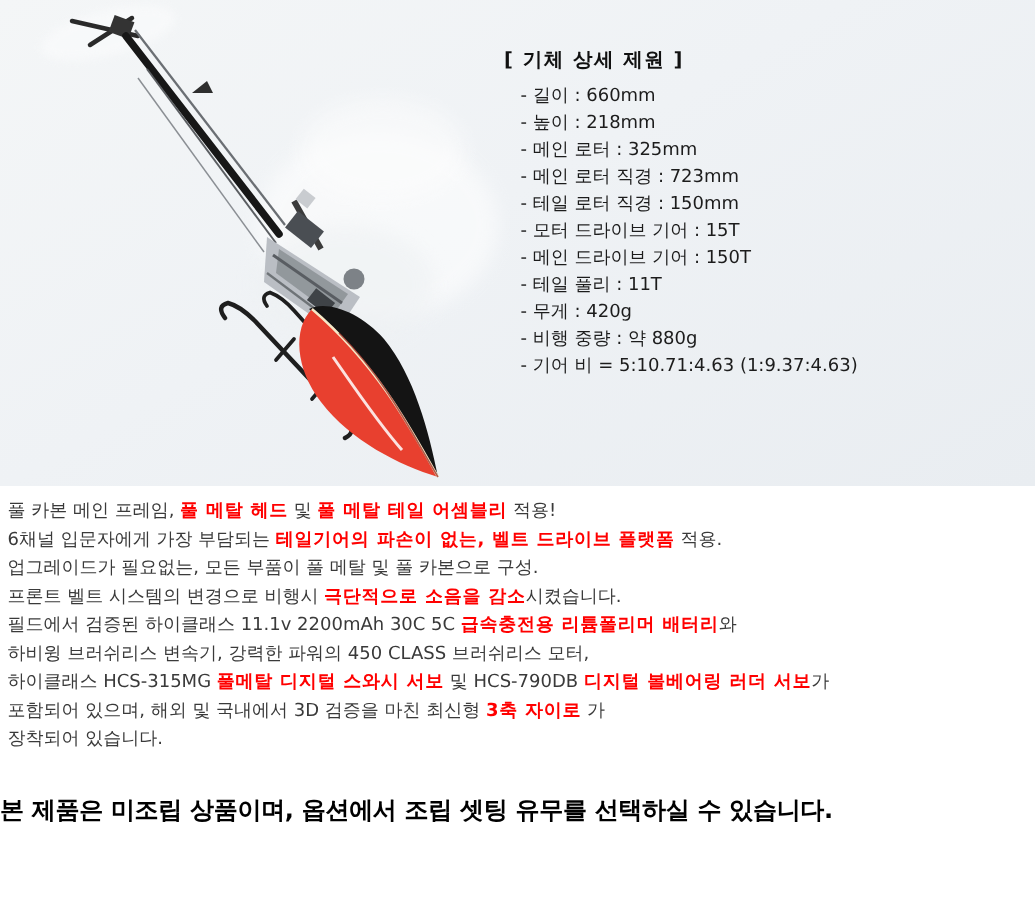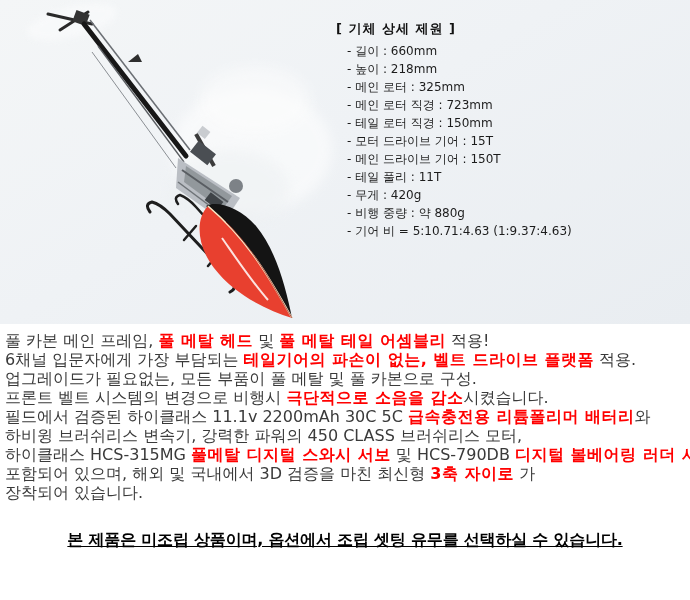--- a/index.html
+++ b/index.html
@@ -13,46 +13,44 @@
   }
   
   .photo-area{
     position:relative;
     width:690px;height:324px;
     background:linear-gradient(150deg,#f4f6f7 0%,#eff2f5 45%,#e9edf1 100%);
   }
   .heli-svg{position:absolute;left:0;top:0;}
   
   .specs{
-    position:absolute;left:336px;top:20px;
+    position:absolute;left:336px;top:32px;
     font-size:12px;line-height:18px;color:#1c1c1c;
     letter-spacing:0;white-space:nowrap;
   }
   .spec-title{
     font-weight:bold;font-size:13px;color:#111;
     margin-bottom:4px;letter-spacing:1px;
   }
   .spec-item{height:18px;margin-left:11px;}
   
   .description{
     padding:7px 0 0 5px;
-    font-size:16px;line-height:19px;color:#3a3a3a;
+    font-size:12px;line-height:19px;color:#3a3a3a;
     white-space:nowrap;
   }
   .desc-line{height:19px;}
   .desc-line .em{
     color:#ff0000;font-weight:bold;letter-spacing:0.5px;
   }
   
   .headline{
     margin-top:28px;
-    text-align:center;
     font-size:16px;font-weight:bold;color:#000;
     letter-spacing:-0.2px;
-    text-decoration:underline;
   }
 </style>
 </head>
 <body>
 
 <div class="page">
 
   <div class="photo-area">
 
     <svg class="heli-svg" width="340" height="324" viewBox="0 0 340 324" aria-hidden="true">

